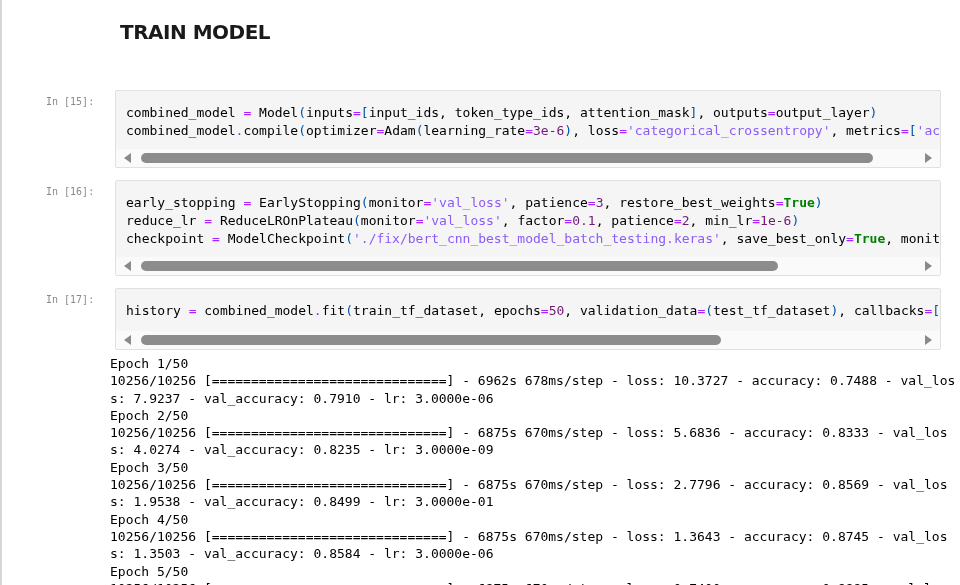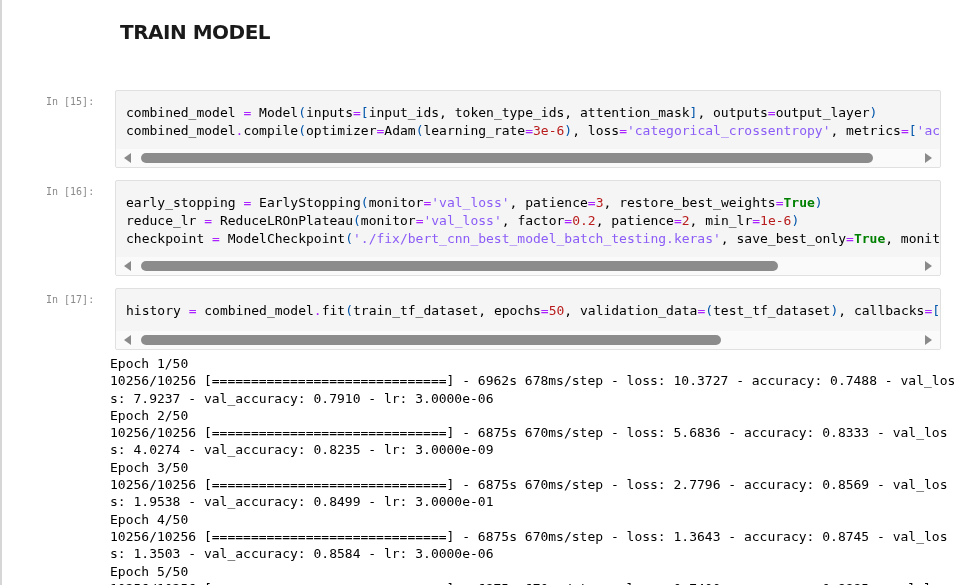--- a/index.html
+++ b/index.html
@@ -59,21 +59,21 @@
       position: absolute; left: 25px; top: 4px; height: 10px;
       background: #8c8c8c; border-radius: 5px;
     }
     .output {
       position: absolute; left: 110px; top: 355px; width: 850px;
       margin: 0;
       font-size: 13px; line-height: 17.3px; color: #000;
       white-space: pre;
     }
     .k-op { color: #aa22ff; }
-    .k-num { color: #b91c1c; text-align: center; }
+    .k-num { color: #701a75; text-align: center; }
     .k-str { color: #8b5cf6; }
     .k-kw { color: #008000; font-weight: bold; text-align: center; }
     .k-punc { color: #0055aa; }
   </style>
 </head>
 <body>
 
 <div class="left-border"></div>
 
 <h1 class="heading">TRAIN MODEL</h1>
@@ -88,21 +88,21 @@
       <div class="sb-thumb" style="width:732px;"></div>
       <div class="sb-right"></div>
     </div>
   </div>
 </div>
 
 <div class="cell" style="top:180px;">
   <div class="prompt">In [16]:</div>
   <div class="input-area" style="top:0; height:94px;">
     <pre class="code"><span>early_stopping <span class="k-op">=</span> EarlyStopping<span class="k-punc">(</span>monitor<span class="k-op">=</span><span class="k-str">'val_loss'</span>, patience<span class="k-op">=</span><span class="k-num">3</span>, restore_best_weights<span class="k-op">=</span><span class="k-kw">True</span><span class="k-punc">)</span></span>
-<span>reduce_lr <span class="k-op">=</span> ReduceLROnPlateau<span class="k-punc">(</span>monitor<span class="k-op">=</span><span class="k-str">'val_loss'</span>, factor<span class="k-op">=</span><span class="k-num">0.2</span>, patience<span class="k-op">=</span><span class="k-num">2</span>, min_lr<span class="k-op">=</span><span class="k-num">1e-6</span><span class="k-punc">)</span></span>
+<span>reduce_lr <span class="k-op">=</span> ReduceLROnPlateau<span class="k-punc">(</span>monitor<span class="k-op">=</span><span class="k-str">'val_loss'</span>, factor<span class="k-op">=</span><span class="k-num">0.1</span>, patience<span class="k-op">=</span><span class="k-num">2</span>, min_lr<span class="k-op">=</span><span class="k-num">1e-6</span><span class="k-punc">)</span></span>
 <span>checkpoint <span class="k-op">=</span> ModelCheckpoint<span class="k-punc">(</span><span class="k-str">'./fix/bert_cnn_best_model_batch_testing.keras'</span>, save_best_only<span class="k-op">=</span><span class="k-kw">True</span>, monitor</span></pre>
     <div class="scrollbar">
       <div class="sb-left"></div>
       <div class="sb-thumb" style="width:637px;"></div>
       <div class="sb-right"></div>
     </div>
   </div>
 </div>
 
 <div class="cell" style="top:288px;">

